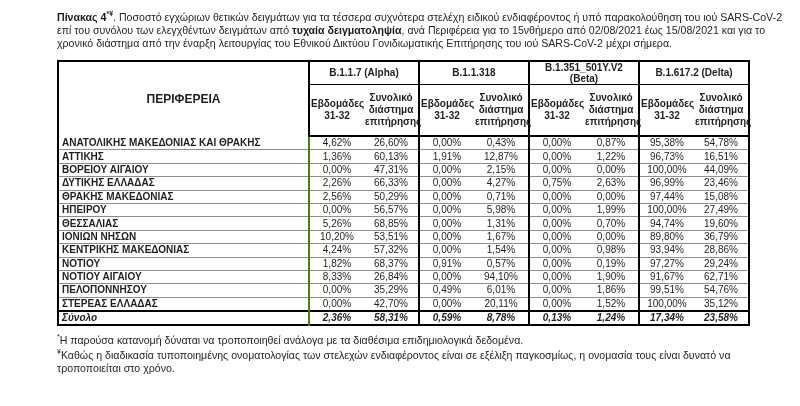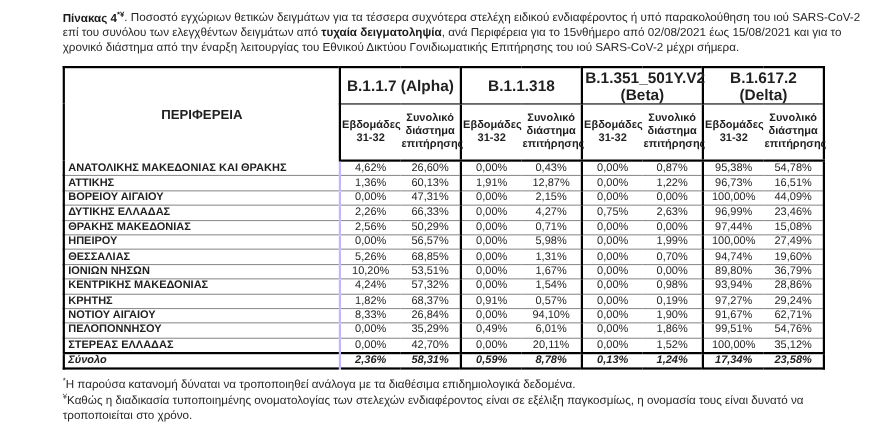--- a/index.html
+++ b/index.html
@@ -38,21 +38,21 @@
   th, td { padding: 0 2px; vertical-align: middle; }
 
   thead th { font-weight: bold; text-align: center; }
   th.region-head {
     border-right: 2px solid #000;
     font-size: 12px;
   }
   th.group-head {
     height: 22px;
     border-bottom: 1px solid #000;
-    font-size: 14px;
+    font-size: 10px;
   }
   th.sub-head {
     height: 52px;
     line-height: 1.18;
     font-size: 10px;
     font-weight: bold;
     border-bottom: 2px solid #000;
     padding: 2px 1px;
   }
   .g-start { border-left: 2px solid #000; }
@@ -60,21 +60,21 @@
   tbody td {
     height: 13.4px;
     line-height: 12px;
     border-top: 1px solid #8f8f8f;
   }
   tbody tr:first-child td { border-top: none; }
   td.region {
     text-align: left;
     font-weight: bold;
     padding-left: 3px;
-    border-right: 2px solid #c4b5fd;
+    border-right: 2px solid #4d7c0f;
     white-space: nowrap;
     overflow: hidden;
   }
   td.val { text-align: center; }
 
   tbody tr.total td {
     border-top: 2px solid #000;
     font-weight: bold;
     height: 14px;
     font-style: italic;
@@ -221,21 +221,21 @@
           <td class="val g-start">4,24%</td>
           <td class="val">57,32%</td>
           <td class="val g-start">0,00%</td>
           <td class="val">1,54%</td>
           <td class="val g-start">0,00%</td>
           <td class="val">0,98%</td>
           <td class="val g-start">93,94%</td>
           <td class="val">28,86%</td>
         </tr>
         <tr>
-          <td class="region">ΚΡΗΤΗΣ</td>
+          <td class="region">ΝΟΤΙΟΥ</td>
           <td class="val g-start">1,82%</td>
           <td class="val">68,37%</td>
           <td class="val g-start">0,91%</td>
           <td class="val">0,57%</td>
           <td class="val g-start">0,00%</td>
           <td class="val">0,19%</td>
           <td class="val g-start">97,27%</td>
           <td class="val">29,24%</td>
         </tr>
         <tr>

